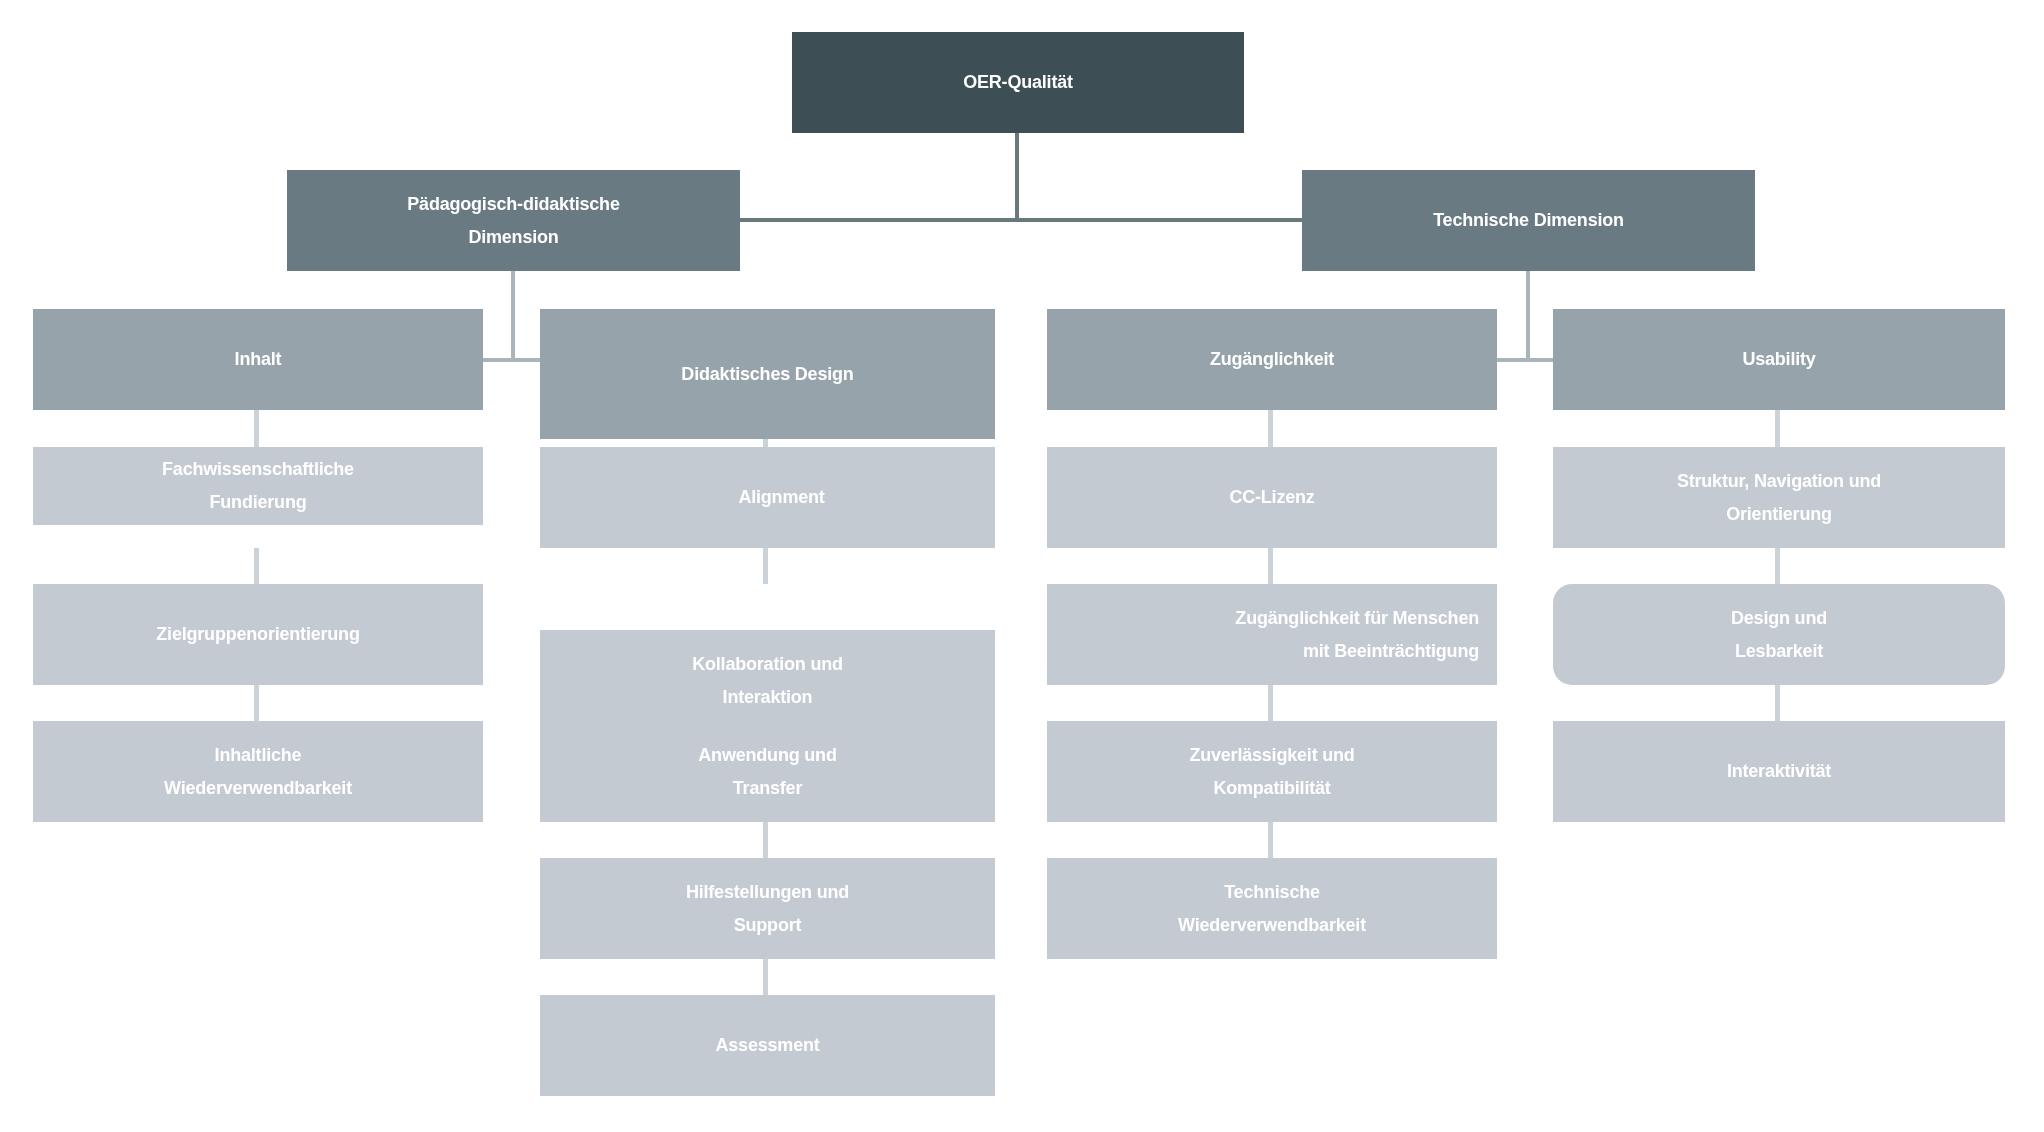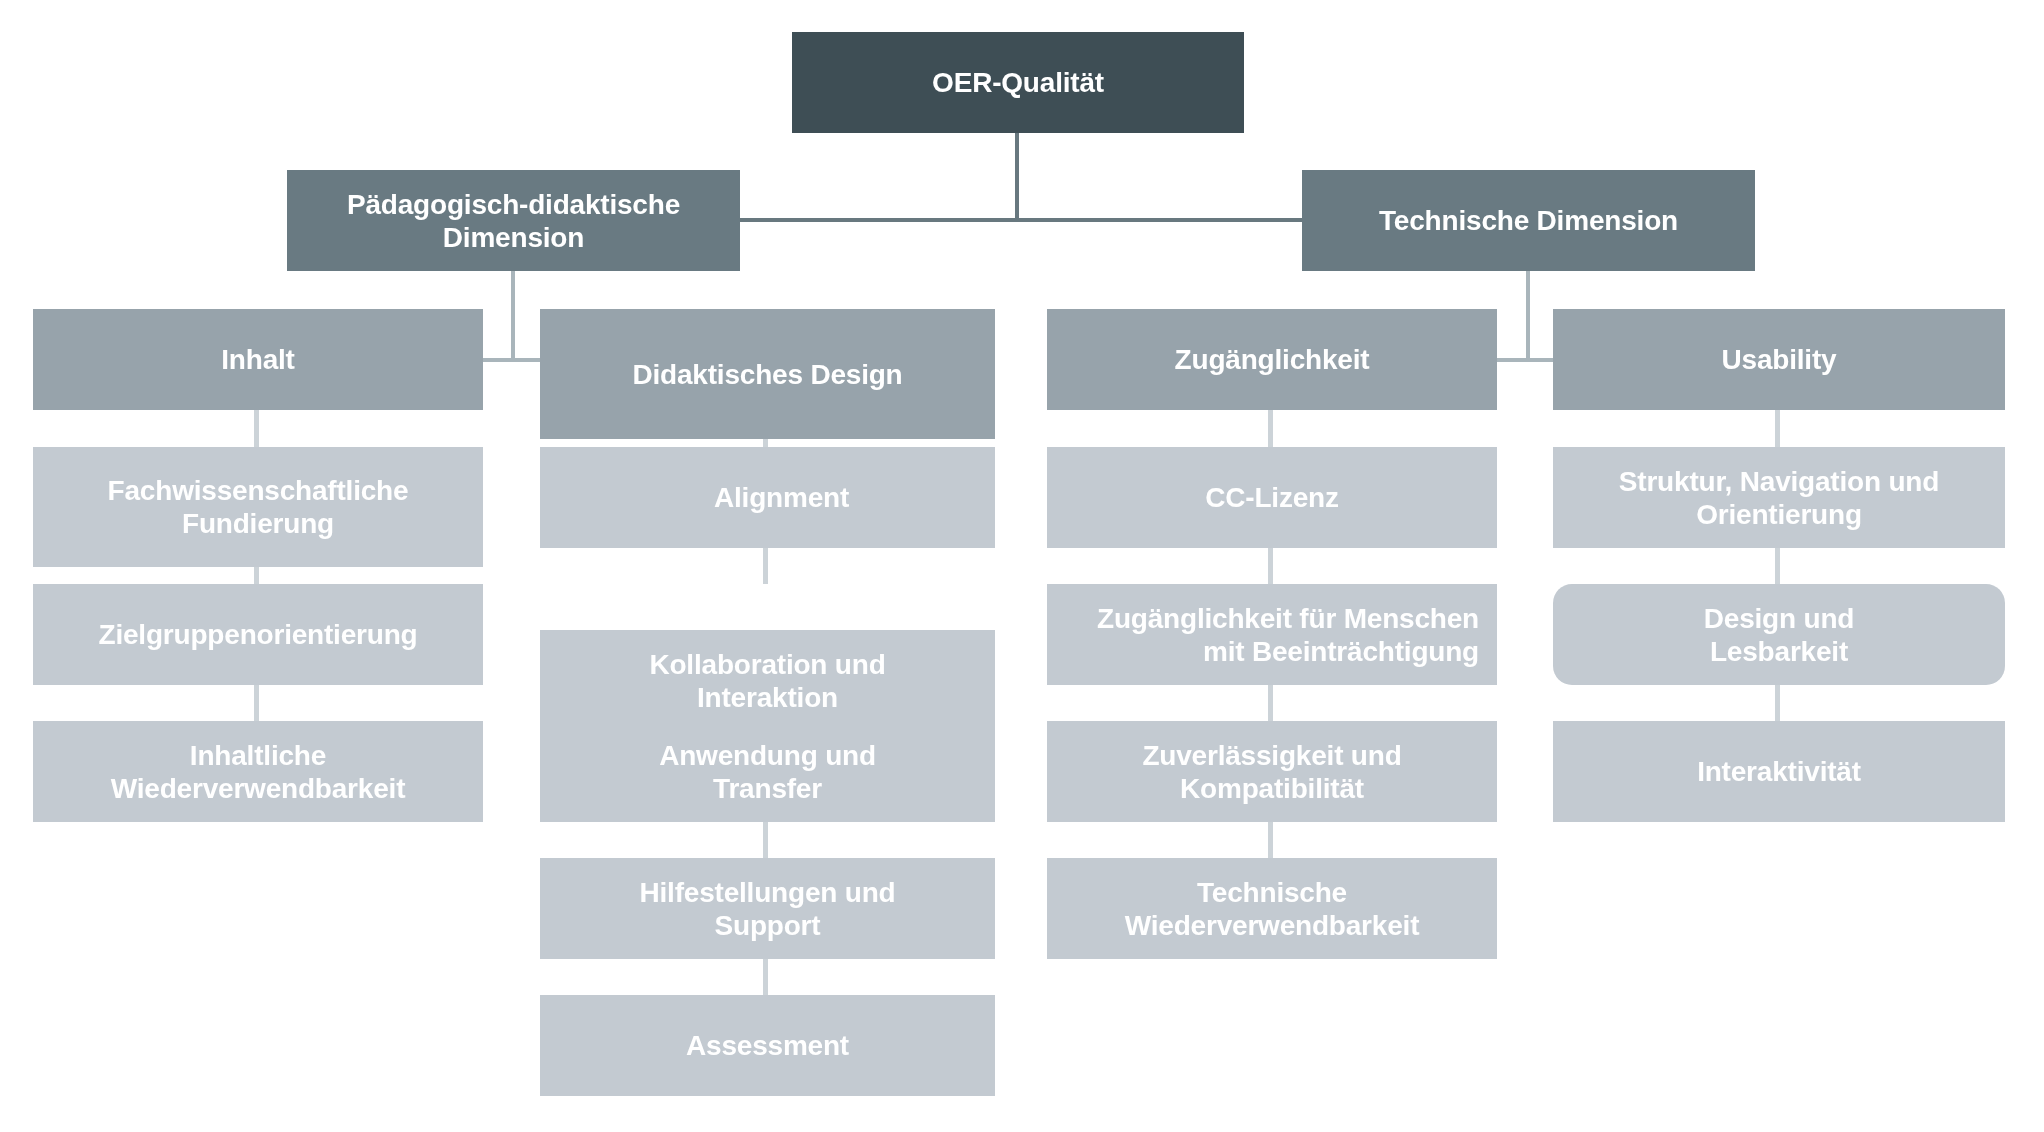--- a/index.html
+++ b/index.html
@@ -17,21 +17,21 @@
   }
   .node {
     position: absolute;
     display: flex;
     align-items: center;
     justify-content: center;
     box-sizing: border-box;
     padding: 6px 16px;
     color: #ffffff;
     font-weight: bold;
-    font-size: 28px;
+    font-size: 18px;
     line-height: 33px;
     text-align: center;
     white-space: pre-line;
     letter-spacing: -0.2px;
     z-index: 2;
   }
   .lvl-root   { background: #3e4e55; }
   .lvl-dim    { background: #697a82; }
   .lvl-header { background: #97a3ab; }
   .lvl-item   { background: #c3cad1; }
@@ -50,21 +50,21 @@
 
   <div class="node lvl-dim" style="left:287px; top:170px; width:453px; height:101px;">Pädagogisch-didaktische
 Dimension</div>
   <div class="node lvl-dim" style="left:1302px; top:170px; width:453px; height:101px;">Technische Dimension</div>
 
   <div class="node lvl-header" style="left:33px; top:309px; width:450px; height:101px;">Inhalt</div>
   <div class="node lvl-header" style="left:540px; top:309px; width:455px; height:130px;">Didaktisches Design</div>
   <div class="node lvl-header" style="left:1047px; top:309px; width:450px; height:101px;">Zugänglichkeit</div>
   <div class="node lvl-header" style="left:1553px; top:309px; width:452px; height:101px;">Usability</div>
 
-  <div class="node lvl-item" style="left:33px; top:447px; width:450px; height:120px;">Fachwissenschaftliche
+  <div class="node lvl-item" style="left:33px; top:447px; width:450px; height:78px;">Fachwissenschaftliche
 Fundierung</div>
   <div class="node lvl-item" style="left:33px; top:584px; width:450px; height:101px;">Zielgruppenorientierung</div>
   <div class="node lvl-item" style="left:33px; top:721px; width:450px; height:101px;">Inhaltliche
 Wiederverwendbarkeit</div>
 
   <div class="node lvl-item" style="left:540px; top:447px; width:455px; height:101px;padding-left:44px;">Alignment</div>
   <div class="node lvl-item" style="left:540px; top:584px; width:455px; height:101px;margin-top:46px;">Kollaboration und
 Interaktion</div>
   <div class="node lvl-item" style="left:540px; top:721px; width:455px; height:101px;">Anwendung und
 Transfer</div>

